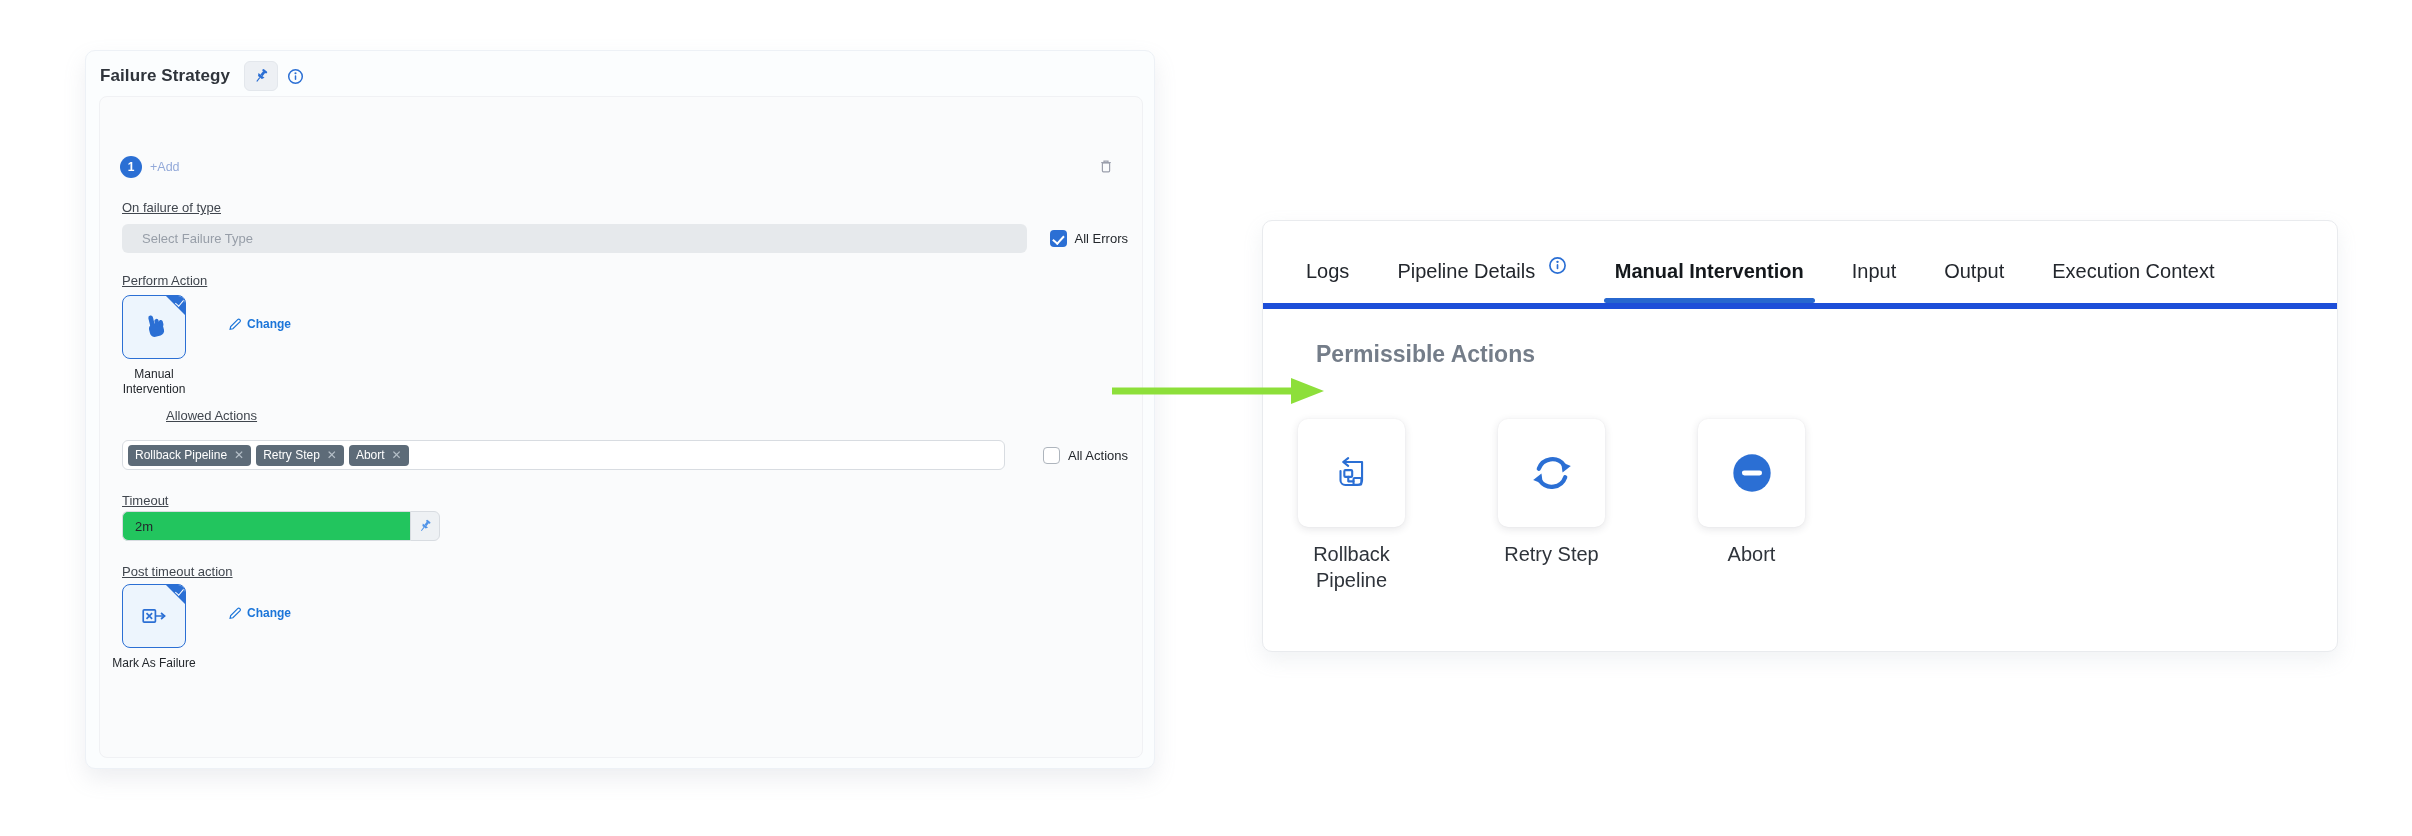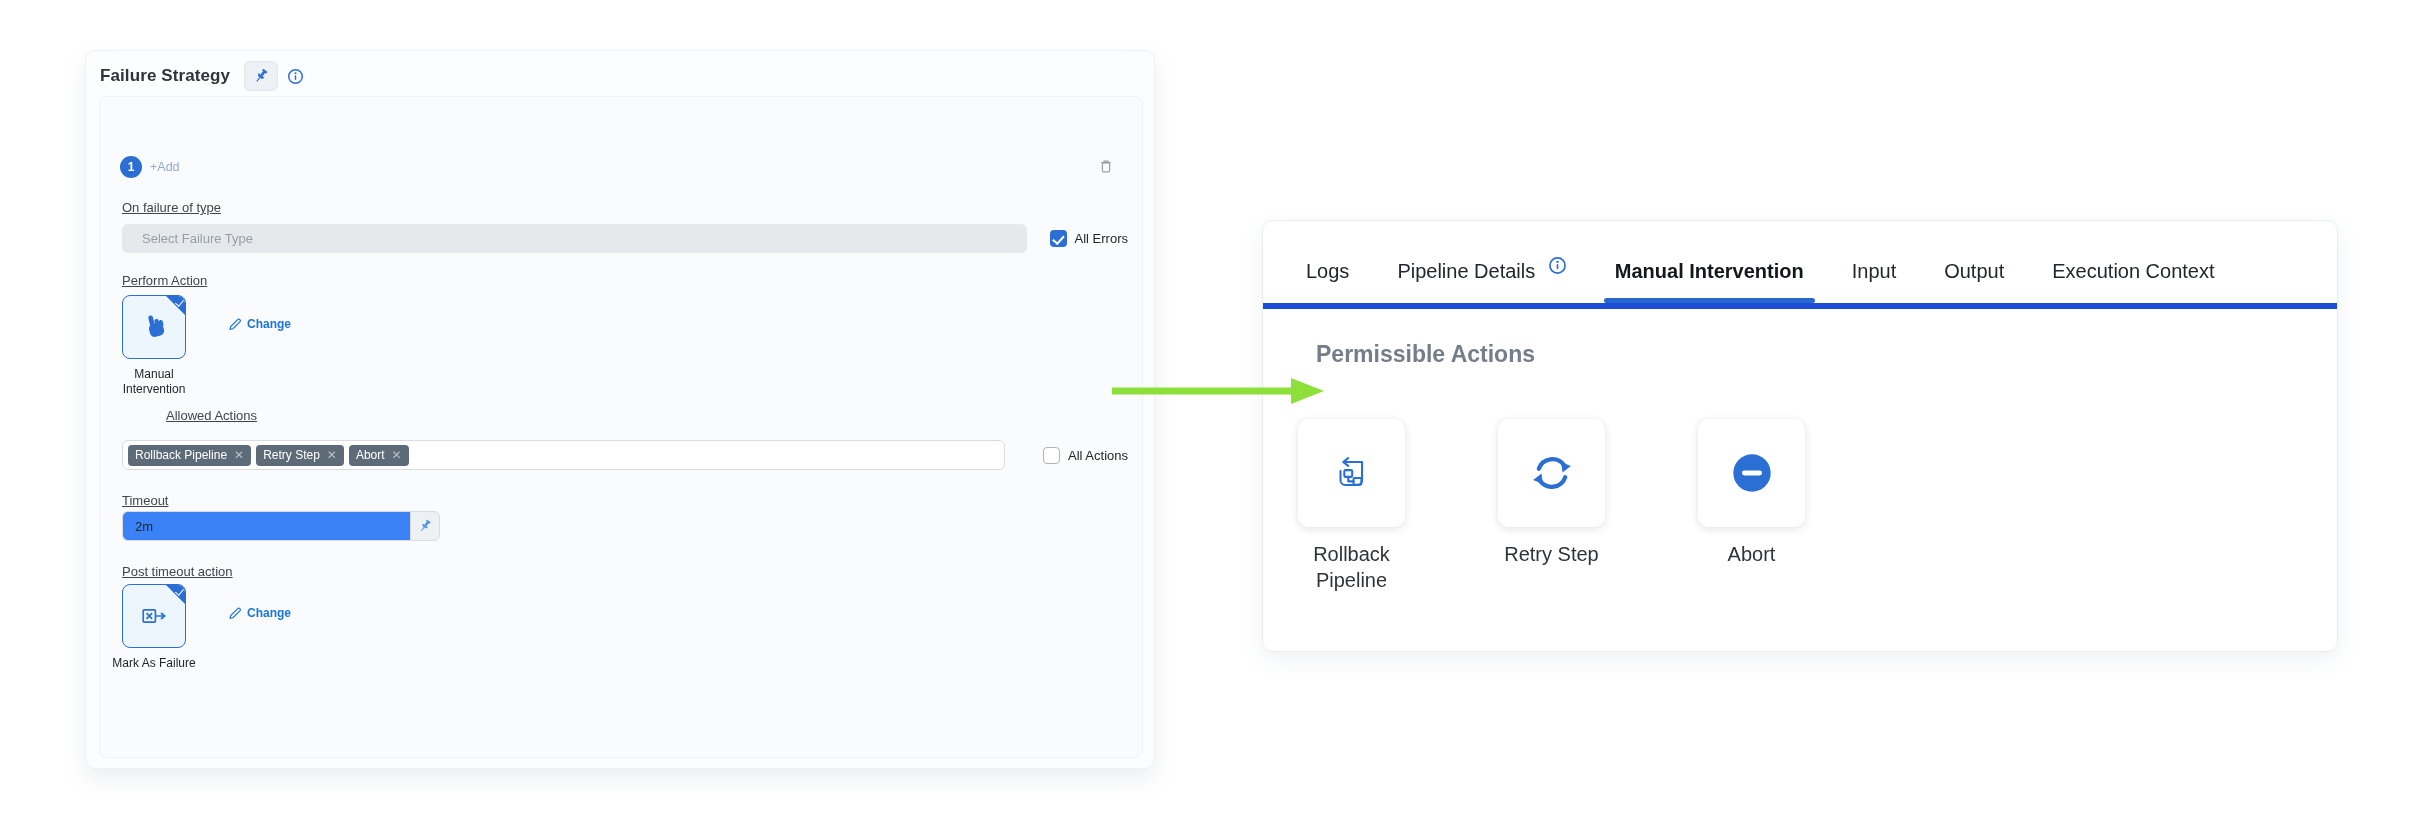--- a/index.html
+++ b/index.html
@@ -78,21 +78,21 @@
     display:flex; align-items:center; gap:5px; padding:0 5px; cursor:text;
   }
   .tag {
     display:flex; align-items:center; gap:7px; background:#5d6b78; color:#fff;
     border-radius:4px; font-size:12px; padding:3px 7px 4px 7px; white-space:nowrap;
   }
   .tag-x { color:#b6c0c9; font-size:12px; font-weight:700; line-height:1; cursor:pointer; }
 
   .timeout-wrap { position:absolute; left:22px; top:414px; display:flex; }
   .timeout-input {
-    width:288px; height:30px; background:#3b82f6; border:1px solid #d8dce1; border-right:none;
+    width:288px; height:30px; background:#22c55e; border:1px solid #d8dce1; border-right:none;
     border-radius:6px 0 0 6px; padding:0 12px; font-family:inherit; font-size:13px; color:#23272c;
   }
   .timeout-pin {
     width:30px; height:30px; background:#eef1f4; border:1px solid #d8dce1;
     border-radius:0 6px 6px 0; display:flex; align-items:center; justify-content:center; cursor:pointer;
   }
 
   
   .flow-arrow { position:absolute; left:1112px; top:374px; z-index:10; }
 

